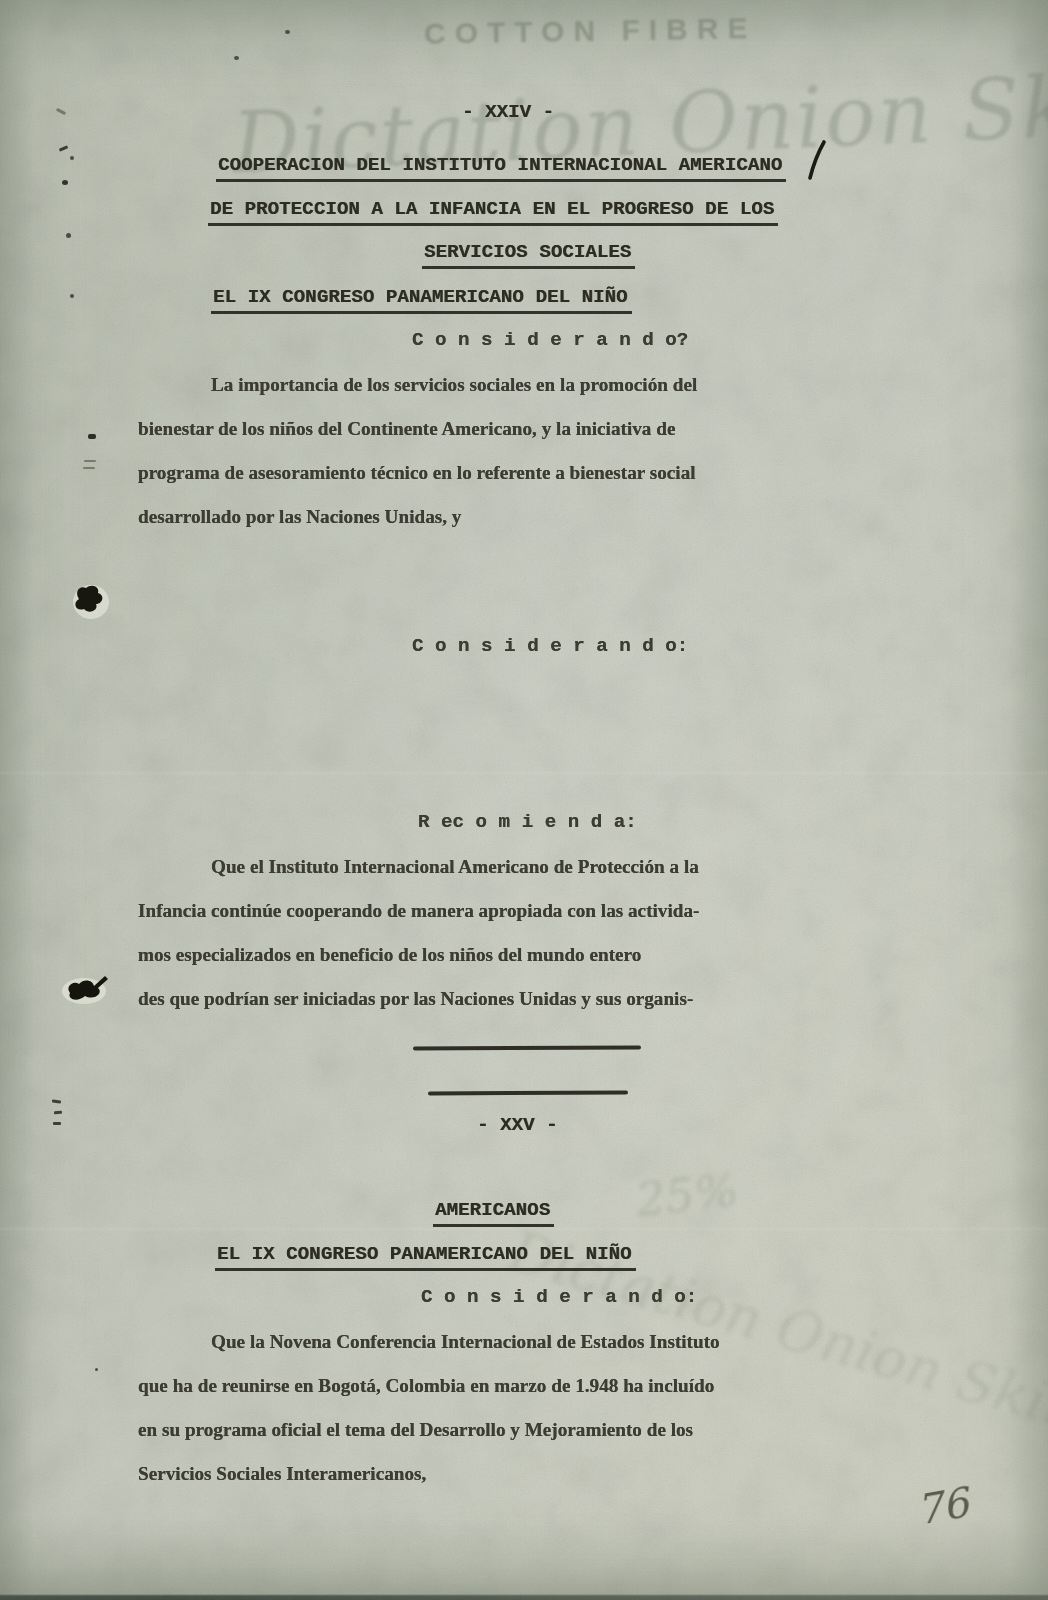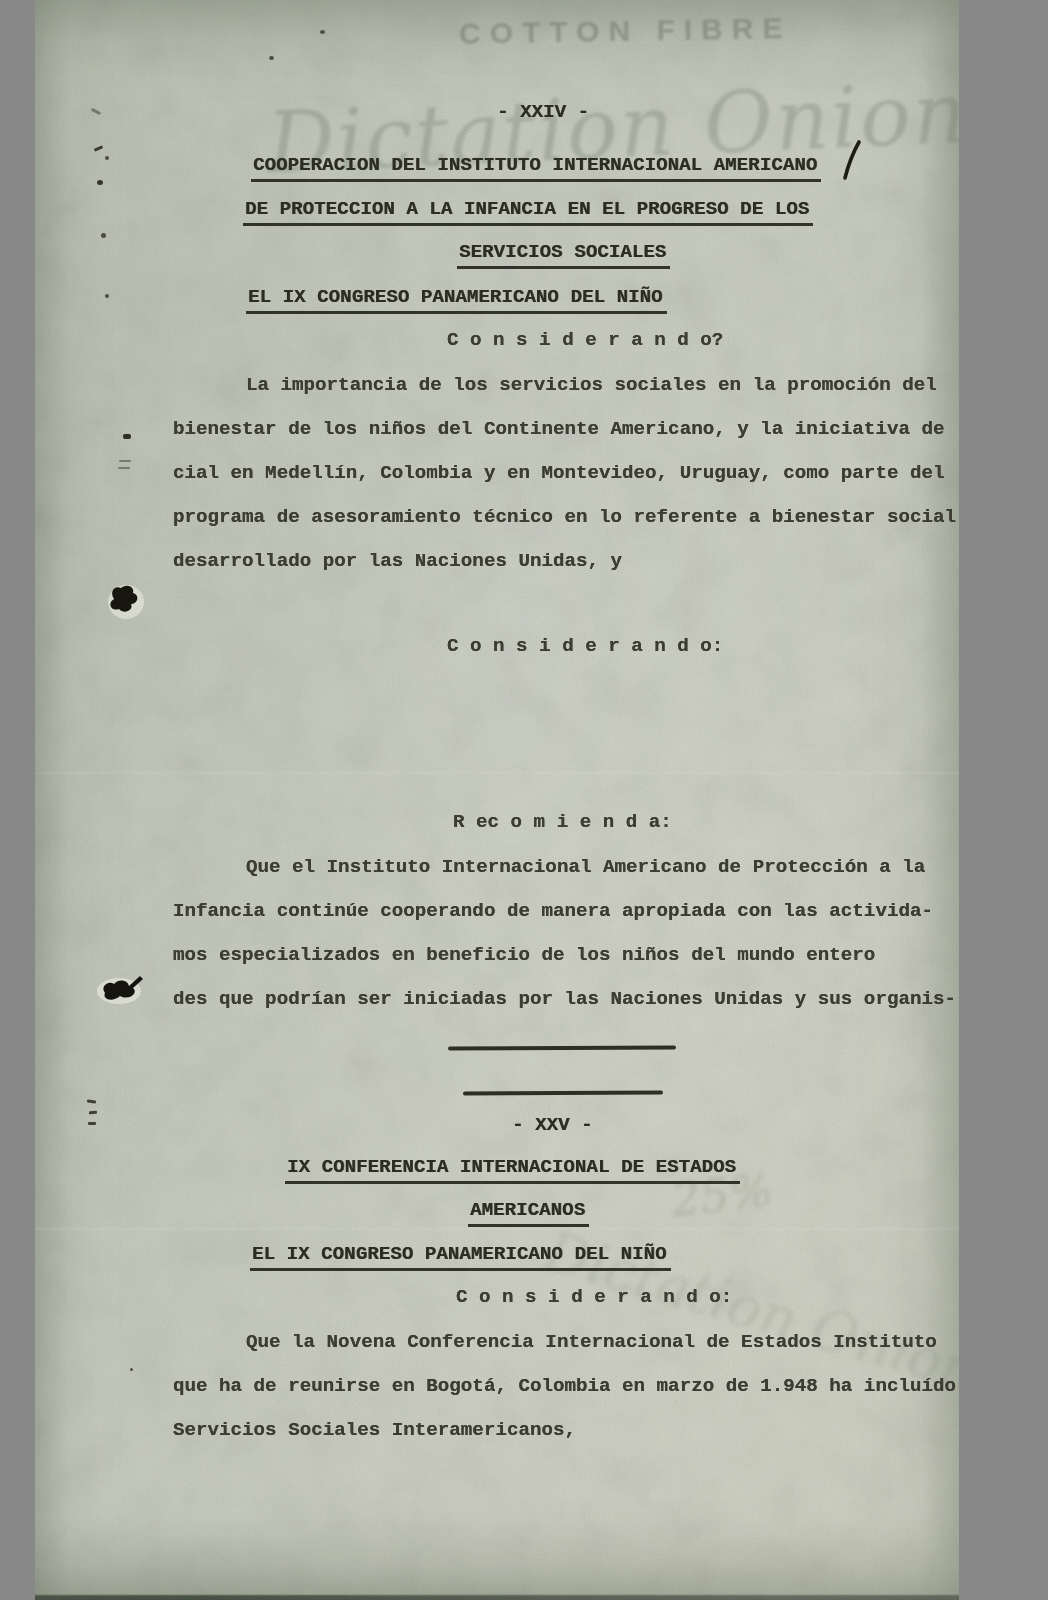--- a/index.html
+++ b/index.html
@@ -1,37 +1,36 @@
 <!DOCTYPE html>
 <html><head>
 <meta charset="utf-8">
 <style>
   html,body{margin:0;padding:0;background:#888;}
   .page{
-    position:relative;width:924px;height:1600px;overflow:hidden;
+    position:relative;width:1048px;height:1600px;overflow:hidden;
     background-color:#c9cdc0;
     background-image:
       radial-gradient(ellipse at 52% 42%, rgba(255,255,255,0.14), rgba(255,255,255,0) 72%),
       radial-gradient(ellipse at 85% 90%, rgba(228,226,205,0.25), rgba(228,226,205,0) 55%),
       radial-gradient(ellipse at 10% 20%, rgba(150,160,140,0.22), rgba(150,160,140,0) 60%),
       linear-gradient(180deg, rgba(130,142,122,0.40) 0px, rgba(130,142,122,0.12) 42px, rgba(130,142,122,0) 95px),
       linear-gradient(0deg, rgba(52,62,52,0.95) 0px, rgba(52,62,52,0.9) 4px, rgba(120,130,110,0.38) 6px, rgba(145,152,133,0.26) 34px, rgba(145,152,133,0) 85px),
       linear-gradient(90deg, rgba(118,128,110,0.28) 0px, rgba(118,128,110,0) 34px),
       linear-gradient(270deg, rgba(118,128,110,0.30) 0px, rgba(118,128,110,0) 38px);
     box-shadow: inset 0 0 90px rgba(95,105,88,0.35);
     font-family:"Liberation Mono","DejaVu Sans Mono",monospace;
-    margin-left:35px;
   }
   .noise{position:absolute;inset:0;pointer-events:none;}
   .tw{position:absolute;font-size:19.2px;font-weight:700;color:#3c3c33;white-space:nowrap;
       text-shadow:0 0 0.6px rgba(50,50,40,0.85);}
   .h{line-height:1.15;color:#2c2c23;text-shadow:0.5px 0 0 rgba(40,40,30,0.7);}
   .u{border-bottom:3px solid rgba(38,38,30,0.92);padding:0 4px 3px 2px;}
   .para{line-height:44px;}
-  .para > div{white-space:nowrap;}
+  .para > div{white-space:nowrap;font-family:Liberation Serif, serif;}
   .ind{padding-left:73px;}
   .rule{position:absolute;height:3.5px;background:#2e2e26;border-radius:2px;transform:rotate(-0.3deg);}
   .wm{position:absolute;white-space:nowrap;pointer-events:none;}
   .wm-cotton{left:424px;top:14px;font-family:"Liberation Sans",sans-serif;font-weight:700;
       font-size:30px;letter-spacing:9px;color:rgba(103,114,96,0.45);filter:blur(1.3px);transform:rotate(-1deg);}
   .wm-script{left:232px;top:74px;font-family:"DejaVu Serif","Liberation Serif",serif;font-style:italic;
       font-size:84px;letter-spacing:2px;color:rgba(102,115,99,0.30);filter:blur(1.6px);transform:rotate(-2.5deg);}
   .wm-pct{left:636px;top:1168px;font-family:"DejaVu Serif",serif;font-style:italic;font-size:46px;
       color:rgba(108,120,102,0.24);filter:blur(2px);transform:rotate(-6deg);}
   .wm-script2{left:520px;top:1218px;font-family:"DejaVu Serif","Liberation Serif",serif;font-style:italic;
@@ -74,21 +73,20 @@
   <div class="tw h u" style="left:216px;top:154px">COOPERACION DEL INSTITUTO INTERNACIONAL AMERICANO</div>
   <div class="tw h u" style="left:208px;top:198px">DE PROTECCION A LA INFANCIA EN EL PROGRESO DE LOS</div>
   <div class="tw h u" style="left:422px;top:241px">SERVICIOS SOCIALES</div>
   <div class="tw h u" style="left:211px;top:286px">EL IX CONGRESO PANAMERICANO DEL NIÑO</div>
 
   <div class="tw" style="left:412px;top:329px">C o n s i d e r a n d o?</div>
 
   <div class="tw para" style="left:138px;top:363px">
     <div class="ind">La importancia de los servicios sociales en la promoción del</div>
     <div>bienestar de los niños del Continente Americano, y la iniciativa de</div>
-    <div>cial en Medellín, Colombia y en Montevideo, Uruguay, como parte del</div>
     <div>programa de asesoramiento técnico en lo referente a bienestar social</div>
     <div>desarrollado por las Naciones Unidas, y</div>
   </div>
 
   <div class="tw" style="left:412px;top:635px">C o n s i d e r a n d o:</div>
 
 
 
   <div class="tw" style="left:418px;top:811px">R ec o m i e n d a:</div>
 
@@ -96,29 +94,29 @@
     <div class="ind">Que el Instituto Internacional Americano de Protección a la</div>
     <div>Infancia continúe cooperando de manera apropiada con las activida-</div>
     <div>mos especializados en beneficio de los niños del mundo entero</div>
     <div>des que podrían ser iniciadas por las Naciones Unidas y sus organis-</div>
   </div>
 
   <div class="rule" style="left:413px;top:1046px;width:228px"></div>
   <div class="rule" style="left:428px;top:1091px;width:200px"></div>
 
   <div class="tw h" style="left:477px;top:1114px">- XXV -</div>
-  <div class="tw h u" style="left:250px;top:1156px">IX CONFERENCIA INTERNACIONAL DE ESTADOS</div>
   <div class="tw h u" style="left:433px;top:1199px">AMERICANOS</div>
   <div class="tw h u" style="left:215px;top:1243px">EL IX CONGRESO PANAMERICANO DEL NIÑO</div>
 
   <div class="tw" style="left:421px;top:1286px">C o n s i d e r a n d o:</div>
 
   <div class="tw para" style="left:138px;top:1320px">
     <div class="ind">Que la Novena Conferencia Internacional de Estados Instituto</div>
     <div>que ha de reunirse en Bogotá, Colombia en marzo de 1.948 ha incluído</div>
+    <div>en su programa oficial el tema del Desarrollo y Mejoramiento de los</div>
     <div>Servicios Sociales Interamericanos,</div>
   </div>
 
   <div class="hand">76</div>
 
   <svg style="position:absolute;left:70px;top:580px" width="44" height="44">
     <ellipse cx="21" cy="22" rx="18" ry="17" fill="rgba(236,238,226,0.55)"></ellipse>
     <path d="M16,8 C22,3 30,7 28,13 C35,15 33,24 26,24 C29,30 19,35 14,29 C6,32 2,23 9,19 C4,11 10,5 16,8 Z" fill="#17170f"></path>
   </svg>
   <svg style="position:absolute;left:58px;top:965px" width="62" height="42">

